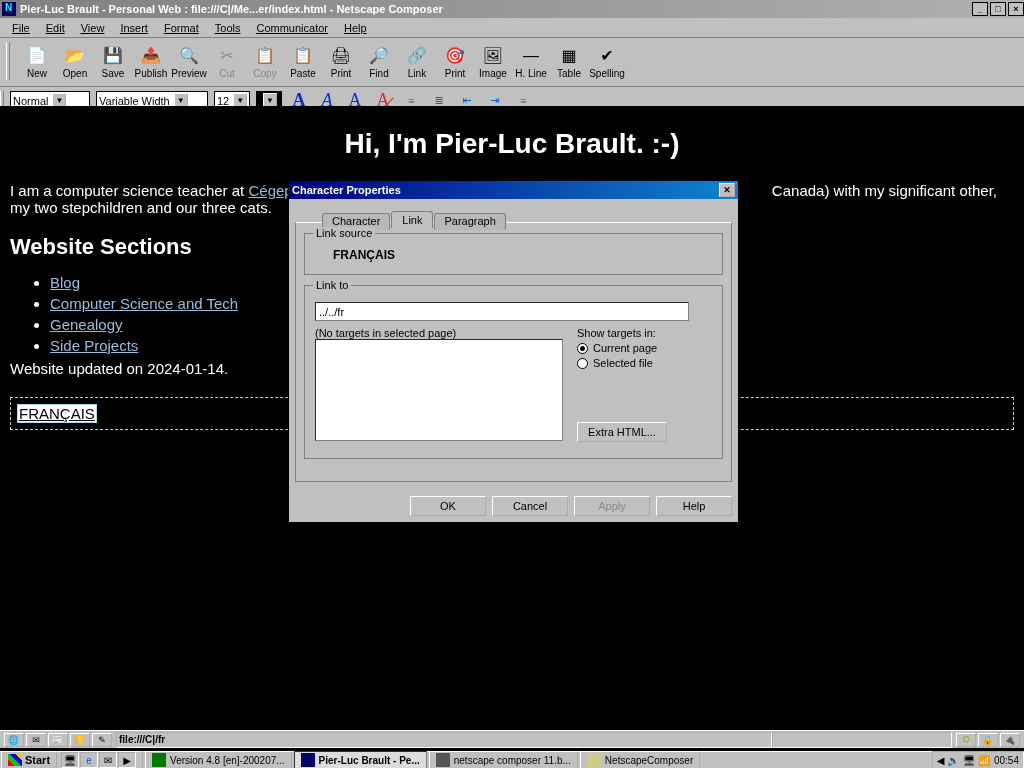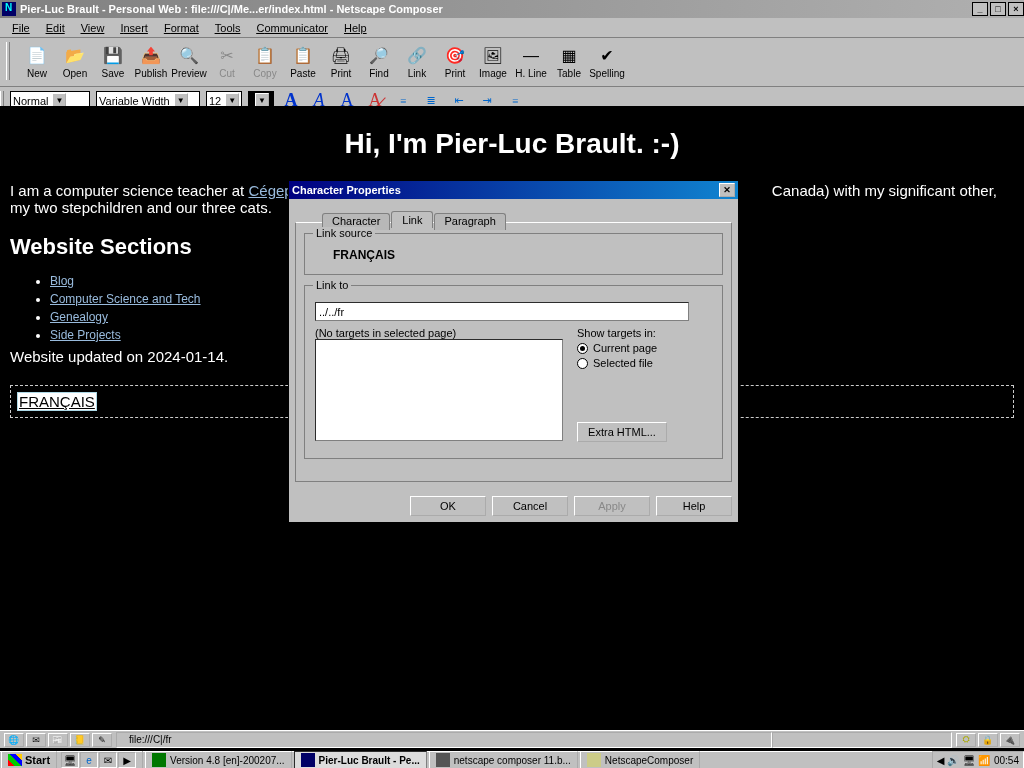--- a/index.html
+++ b/index.html
@@ -28,29 +28,29 @@
 .select .arr { background: #c0c0c0; width: 14px; height: 16px; margin-left: 4px; display: flex; align-items: center; justify-content: center; font-size: 8px; border: 1px outset #fff; }
 .fmt-icon { width: 22px; height: 22px; display: flex; align-items: center; justify-content: center; font-family: Georgia, serif; }
 
 
 .doc { position: absolute; top: 106px; bottom: 38px; left: 0; right: 0; background: #000; color: #fff; padding: 10px 10px; font-family: Georgia, 'Times New Roman', serif; overflow: hidden; }
 .doc h1 { text-align: center; font-size: 28px; font-weight: bold; margin: 12px 0 22px 0; }
 .doc p { font-size: 15px; margin: 6px 0; }
 .doc a { color: #9bd; text-decoration: underline; }
 .doc h2 { font-size: 22px; font-weight: bold; margin: 18px 0 14px 0; }
 .doc ul { margin-left: 40px; }
-.doc li { font-size: 12px; margin: 4px 0; color: #fff; }
+.doc li { font-size: 15px; margin: 4px 0; color: #fff; }
 .doc li a { color: #9bd; }
 .updated { font-size: 14px; margin-top: 18px; }
 .sel-cell { margin-top: 20px; border: 1px dashed #ccc; padding: 6px; }
 .sel-cell .inner { display: inline-block; border: 1px solid #add8e6; background: #fff; color: #000; padding: 0 1px; text-decoration: underline; font-size: 15px; }
 
 
 .statusbar { position: absolute; bottom: 20px; left: 0; right: 0; height: 18px; background: #c0c0c0; display: flex; align-items: center; border-top: 1px solid #fff; }
-.statusbar .cell { border: 1px inset #fff; height: 16px; padding: 1px 12px; font-size: 10px; display: flex; align-items: center; }
+.statusbar .cell { border: 1px inset #fff; height: 16px; padding: 1px 2px; font-size: 10px; display: flex; align-items: center; font-weight: bold; }
 .statusbar .icons { display: flex; gap: 2px; padding: 0 4px; }
 .statusbar .mini { width: 20px; height: 14px; background: #c0c0c0; border: 1px outset #fff; display: flex; align-items: center; justify-content: center; font-size: 9px; }
 
 
 .taskbar { position: absolute; bottom: 0; left: 0; right: 0; height: 17px; background: #c0c0c0; display: flex; align-items: center; border-top: 1px solid #fff; }
 .start-btn { height: 18px; padding: 0 6px; border: 1px outset #fff; display: flex; align-items: center; font-weight: bold; font-size: 11px; gap: 3px; margin-left: 1px; }
 .start-btn .flag { width: 14px; height: 12px; background: linear-gradient(45deg,#f00 25%,#0c0 25% 50%,#00f 50% 75%,#fc0 75%); }
 .ql { display: flex; gap: 1px; margin: 0 4px; }
 .ql .q { width: 18px; height: 16px; border: 1px inset #fff; display: flex; align-items: center; justify-content: center; font-size: 10px; }
 .task-btn { height: 18px; border: 1px outset #fff; padding: 0 6px; display: flex; align-items: center; font-size: 10px; gap: 4px; }
@@ -171,21 +171,21 @@
       <span>Spelling</span>
     </div>
   </div>
 
 <div class="fmt-bar">
   <div class="drag"></div>
   <div class="select" style="width:80px">
       <span>Normal</span>
       <span class="arr">▼</span>
     </div>
-  <div class="select" style="width:104px">
+  <div class="select" style="width:112px">
       <span>Variable Width</span>
       <span class="arr">▼</span>
     </div>
   <div class="select" style="width:36px">
       <span>12</span>
       <span class="arr">▼</span>
     </div>
   <div class="select" style="width:26px;background:#000">
       <span class="arr">▼</span>
     </div>

